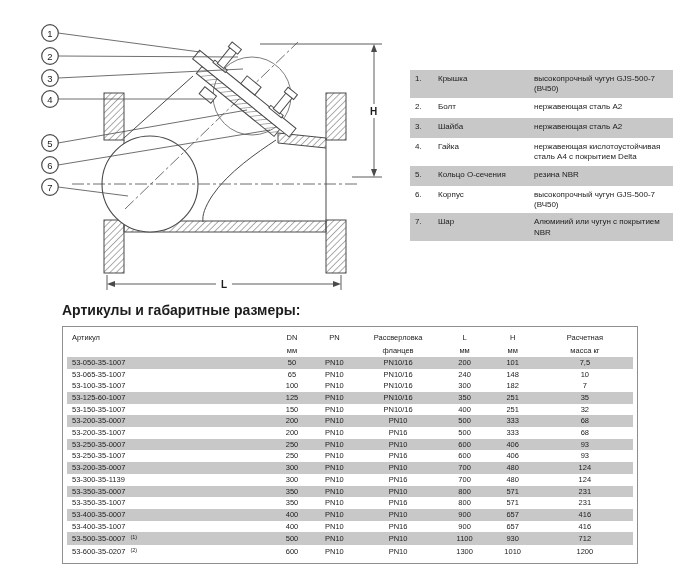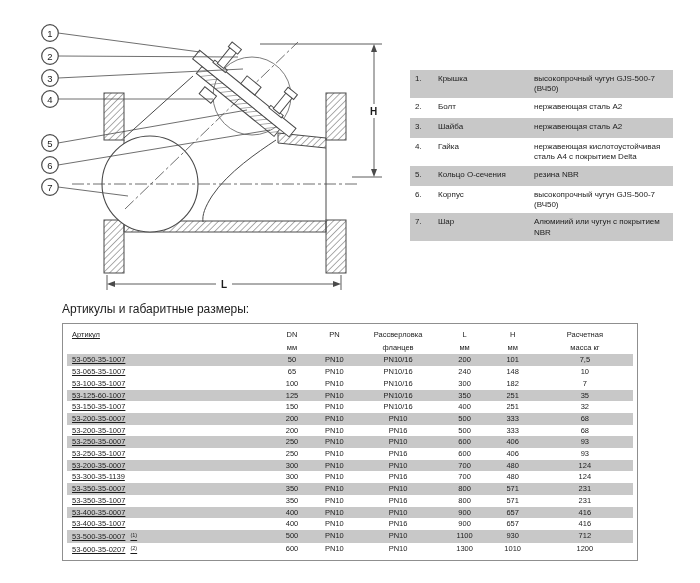--- a/index.html
+++ b/index.html
@@ -13,25 +13,25 @@
   
   .parts-list { position:absolute; left:410px; top:70px; width:263px;
                 font-size:8px; line-height:1.3; }
   .parts-row { display:grid; grid-template-columns:23px 96px 1fr;
                padding:4px 3px 3px 5px; min-height:13px; align-items:start; }
   .parts-row.striped { background:#c8c8c8; }
   .parts-num { font-weight:normal; }
 
   
   .size-section { position:absolute; left:62px; top:302px; width:576px; }
-  .size-title { font-weight:normal; font-size:12px; line-height:1.2; margin:0 0 7px 0; }
+  .size-title { font-weight:bold; font-size:14px; line-height:1.2; margin:0 0 7px 0; }
   .size-wrap { border:1px solid #8f8f8f; padding:4px 4px 5px 4px; background:#fff; }
   table.size-table { width:100%; border-collapse:collapse; font-size:7.5px; table-layout:fixed; }
   .size-table th { font-weight:normal; text-align:center; padding:0; line-height:13px; }
-  .size-table th.col-article, .size-table td.cell-article { text-align:left; padding-left:5px;text-decoration:underline; }
+  .size-table th.col-article, .size-table td.cell-article { text-align:left; padding-left:5px; }
   .size-table tbody td { text-align:center; padding:0; line-height:11.7px; white-space:nowrap; }
   .size-table tr.striped td { background:#c8c8c8; }
   .note-sup { font-size:5.5px; vertical-align:2px; margin-left:5px; }
 </style>
 </head>
 <body>
 
 <div class="canvas">
 
   <svg class="drawing" width="400" height="300" viewBox="0 0 400 300">

